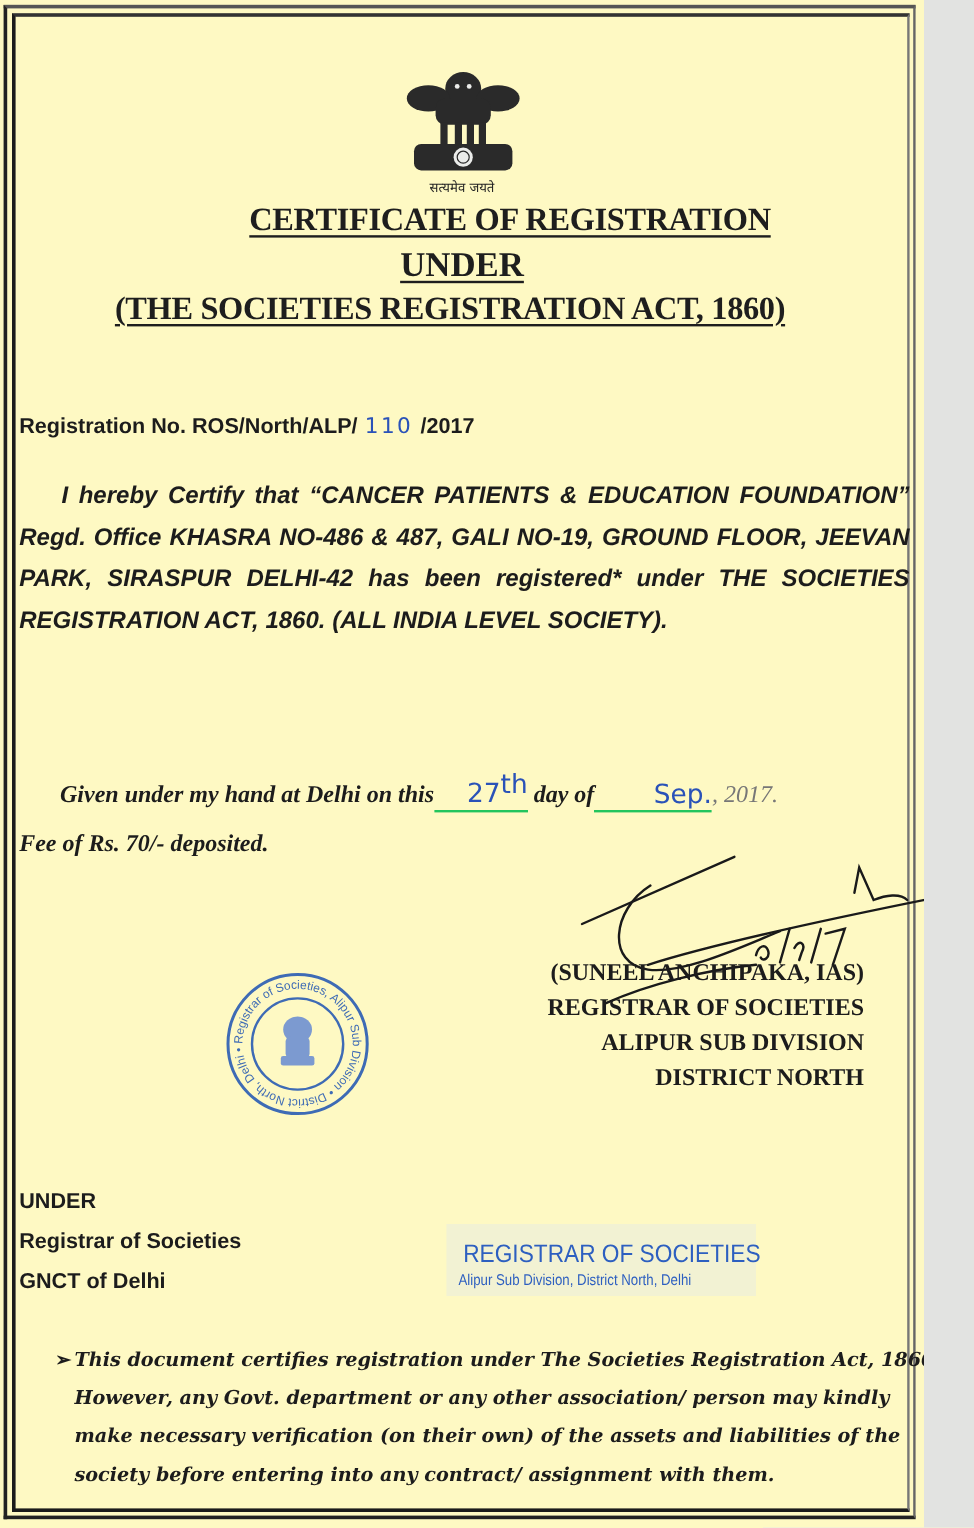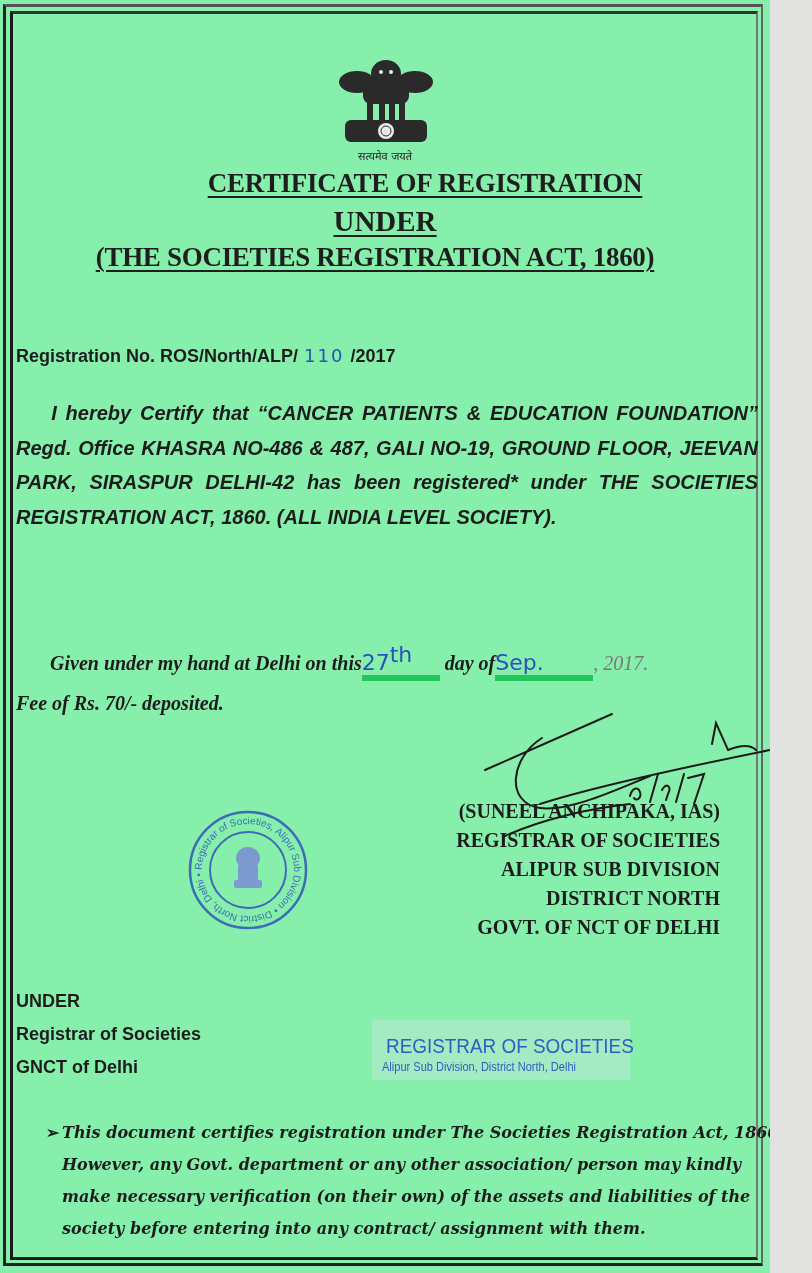--- a/index.html
+++ b/index.html
@@ -2,21 +2,21 @@
 <html><head>
 <meta charset="utf-8">
 <style>
   html, body { margin:0; padding:0; }
   body {
     width:812px; height:1273px; position:relative; overflow:hidden;
     background:#e6e7e6;
   }
   .paper {
     position:absolute; left:0; top:0; width:770px; height:1273px;
-    background:#86efac;
+    background:#fef9c3;
   }
   .frame-outer {
     position:absolute; left:3px; top:4px; width:760px; height:1262px;
     border:3px solid #222; border-right-width:2px; border-right-color:#666; border-top-color:#555;
     box-sizing:border-box;
   }
   .frame-inner {
     position:absolute; left:10px; top:11px; width:748px; height:1249px;
     border:3px solid #1b1b1b; border-right-width:2px; border-right-color:#777; border-top-color:#333;
     box-sizing:border-box;
@@ -46,21 +46,21 @@
   .regno .hand { color:#2a52b8; font-family:"DejaVu Sans", sans-serif; font-weight:normal; font-size:18px; padding:0 6px; letter-spacing:2px;}
   .body-text {
     position:absolute; left:16px; top:396px; width:742px;
     font-family:Liberation Sans, sans-serif; font-style:italic; font-weight:bold;
     font-size:20px; line-height:34.5px; color:#1c1c1c; text-align:justify;
   }
   .given {
     position:absolute; left:50px; top:642px;
     font-family:"Liberation Serif", serif; font-style:italic; font-weight:bold; font-size:20px; color:#1c1c1c;
   }
-  .blank { display:inline-block; border-bottom:6px solid #22c55e; text-align:left; position:relative; top:0; }
+  .blank { display:inline-block; border-bottom:2px solid #22c55e; text-align:right; position:relative; top:0; }
   .blank .hand { font-family:"DejaVu Sans", sans-serif; font-style:normal; font-weight:normal; color:#2a52b8; font-size:22px; }
   .blank sup { font-size:12px; }
   .given .fade { color:#777; font-weight:normal; }
   .fee {
     position:absolute; left:16px; top:692px;
     font-family:"Liberation Serif", serif; font-style:italic; font-weight:bold; font-size:20px; color:#1c1c1c;
   }
   .signature { position:absolute; left:480px; top:708px; width:300px; height:130px; }
   .sig-block {
     position:absolute; right:50px; top:797px; text-align:right;
@@ -151,21 +151,20 @@
       <path d="M196 94 L204 66"></path>
       <path d="M208 70 L224 66 L214 96"></path>
     </g>
   </svg>
 
   <div class="sig-block">
     <div>(SUNEEL ANCHIPAKA, IAS)</div>
     <div>REGISTRAR OF SOCIETIES</div>
     <div>ALIPUR SUB DIVISION</div>
     <div>DISTRICT NORTH</div>
-    <div>GOVT. OF NCT OF DELHI</div>
   </div>
 
   <svg class="seal-stamp" viewBox="0 0 124 124">
     <defs>
       <path id="sealArc" d="M62 62 m-46 0 a46 46 0 1 1 92 0 a46 46 0 1 1 -92 0"></path>
     </defs>
     <circle cx="62" cy="62" r="58" fill="none" stroke="#3e6bb5" stroke-width="2.5"></circle>
     <circle cx="62" cy="62" r="38" fill="none" stroke="#3e6bb5" stroke-width="2"></circle>
     <text font-family="Liberation Sans, sans-serif" font-size="10" fill="#3e6bb5">
       <textPath href="#sealArc">Registrar of Societies, Alipur Sub Division • District North, Delhi •</textPath>

